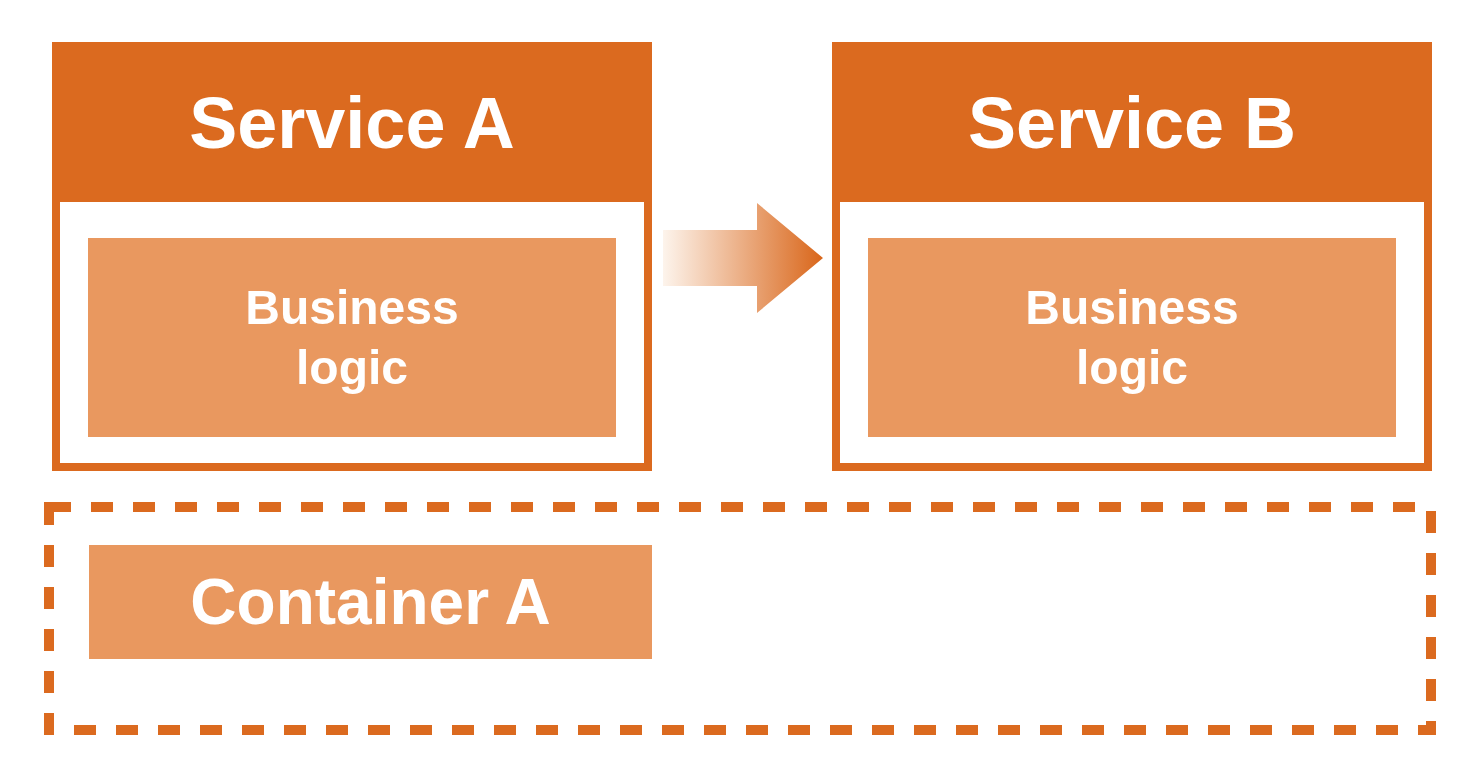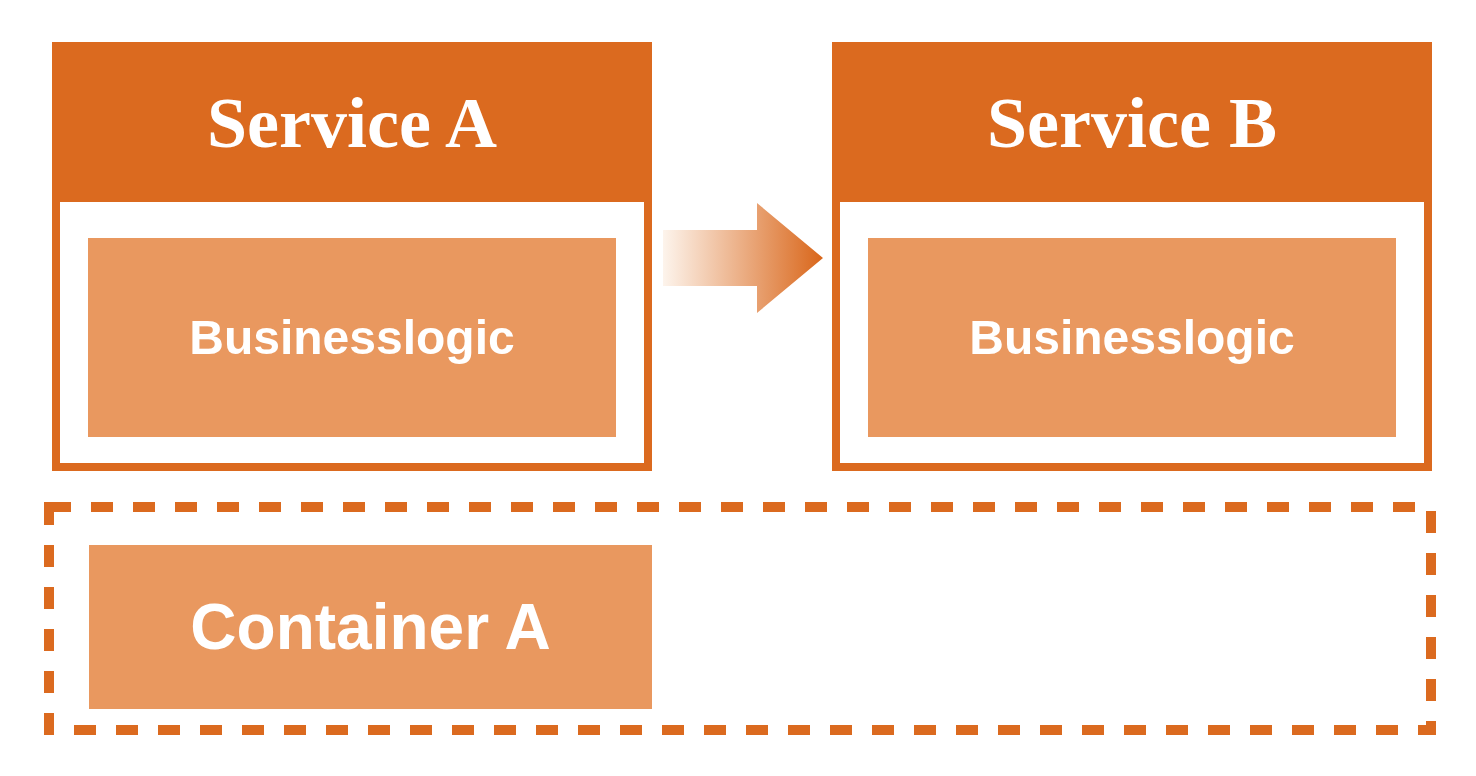--- a/index.html
+++ b/index.html
@@ -28,39 +28,38 @@
   .service.a { left: 52px; }
   .service.b { left: 832px; }
   .service-header {
     height: 152px;
     background: #DB6A1F;
     display: flex;
     align-items: center;
     justify-content: center;
     padding-bottom: 6px;
     box-sizing: border-box;
-    font-family: Liberation Serif, serif;
   }
   .service-title {
     color: #ffffff;
     font-size: 72px;
     font-weight: bold;
     letter-spacing: 0px;
     white-space: nowrap;
   }
   .service-body {
     height: 261px;
     display: block;
   }
   .logic-box {
     margin: 36px 28px 0 28px;
     height: 199px;
     background: #E9985F;
     display: flex;
-    flex-direction: row;
+    flex-direction: column;
     align-items: center;
     justify-content: center;
     text-align: center;
   }
   .logic-line {
     color: #ffffff;
     font-size: 48px;
     font-weight: bold;
     line-height: 60px;
     white-space: nowrap;
@@ -79,21 +78,21 @@
     left: 40px;
     top: 494px;
     width: 1400px;
     height: 248px;
   }
   
   .container-box {
     position: absolute;
     top: 545px;
     width: 563px;
-    height: 164px;
+    height: 114px;
     background: #E9985F;
     display: flex;
     align-items: center;
     justify-content: center;
   }
   .container-box.a { left: 89px; }
   .container-box.b { left: 830px; }
   .container-label {
     color: #ffffff;
     font-size: 64px;

